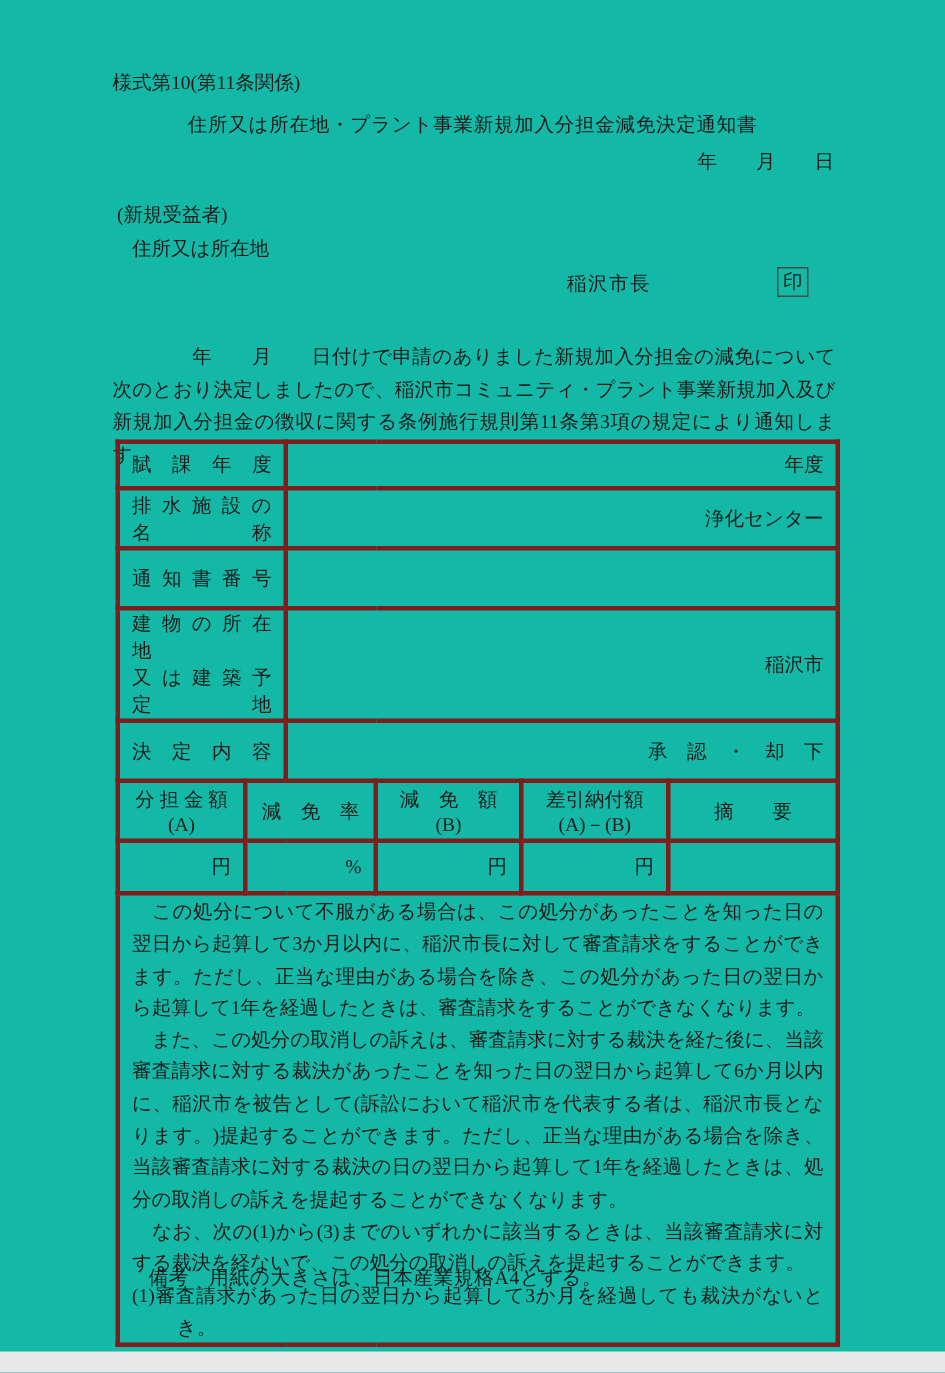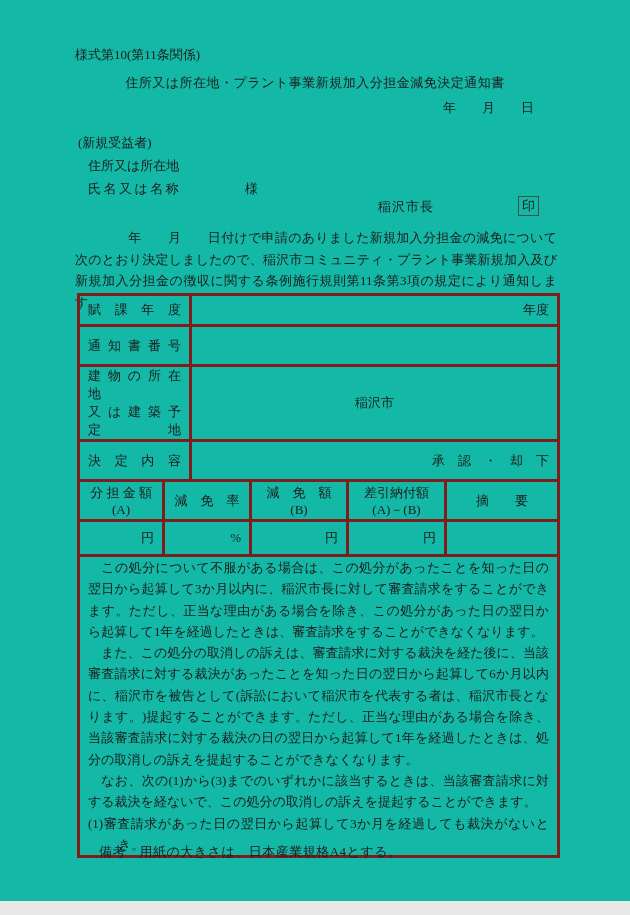--- a/index.html
+++ b/index.html
@@ -13,27 +13,27 @@
     width:630px;height:901px;
     background:#14b8a6;
     margin:0 auto;
     overflow:hidden;
     font-size:13px;
   }
   .abs{position:absolute;}
 
   #form-number{left:75px;top:46px;}
   #doc-title{left:0;top:74px;width:630px;text-align:center;letter-spacing:.5px;}
-  #date-line{left:62px;top:99px;width:480px;text-align:right;padding-right:8px;box-sizing:border-box;}
+  #date-line{left:84px;top:99px;width:480px;text-align:right;padding-right:8px;box-sizing:border-box;}
 
   #recipient{left:78px;top:131px;width:400px;line-height:23px;}
   #recipient .indent{padding-left:10px;}
   #name-line .label{display:inline-block;min-width:157px;letter-spacing:2.5px;}
 
-  #issuer-line{left:75px;top:198px;width:480px;height:22px;}
+  #issuer-line{left:75px;top:180px;width:480px;height:22px;}
   #issuer-title{position:absolute;left:303px;top:0;letter-spacing:1px;}
   #seal-box{
     position:absolute;left:443px;top:-2px;
     border:1px solid #4a4a4a;
     padding:1px 3px 2px 3px;
     line-height:15px;
   }
 
   #body-paragraph{
     left:75px;top:227px;width:482px;
@@ -45,21 +45,21 @@
     border-collapse:collapse;table-layout:fixed;
     font-size:13px;
   }
   table.main td{
     border:3px solid #7f1d1d;
     padding:0 8px;
     overflow:hidden;
   }
   .dist{text-align:justify;text-align-last:justify;}
   td.val-center{text-align:right;padding-right:75px;}
-  td.val-left{text-align:center;}
+  td.val-left{text-align:right;}
   td.top-left{vertical-align:top;padding-top:3px;}
   td.hdr{text-align:center;padding:2px 2px;line-height:17px;}
   td.unit{text-align:right;padding-right:12px;}
   td.appeal{
     vertical-align:top;
     padding:3px 6px 2px 6px;
     line-height:21.3px;
     text-align:justify;
   }
   td.appeal p{margin:0;}
@@ -74,23 +74,20 @@
 
   <div class="abs" id="form-number">様式第10(第11条関係)</div>
 
   <div class="abs" id="doc-title">住所又は所在地・プラント事業新規加入分担金減免決定通知書</div>
 
   <div class="abs" id="date-line">年　　月　　日</div>
 
   <div class="abs" id="recipient">
     <div>(新規受益者)</div>
     <div class="indent">住所又は所在地</div>
-    <div class="indent" id="name-line">
-      <span class="label">氏名又は名称</span><span>様</span>
-    </div>
   </div>
 
   <div class="abs" id="issuer-line">
     <span id="issuer-title">稲沢市長</span>
     <span id="seal-box">印</span>
   </div>
 
   <div class="abs" id="body-paragraph">　　　　年　　月　　日付けで申請のありました新規加入分担金の減免について次のとおり決定しましたので、稲沢市コミュニティ・プラント事業新規加入及び新規加入分担金の徴収に関する条例施行規則第11条第3項の規定により通知します。</div>
 
   <table class="main">
@@ -101,20 +98,26 @@
       <col style="width:97px">
         <col style="width:98px">
         <col style="width:113px">
     </colgroup>
     <tbody>
         <tr style="height:31px">
       <td colspan="2">
             <div class="dist">賦 課 年 度</div>
           </td>
       <td colspan="4" class="val-center">年度</td>
+    </tr>
+    <tr style="height:40px">
+      <td colspan="2">
+            <div class="dist">排 水 施 設 の 名 称</div>
+          </td>
+      <td colspan="4" class="val-center">浄化センター</td>
     </tr>
     <tr style="height:40px">
       <td colspan="2">
             <div class="dist">通 知 書 番 号</div>
           </td>
       <td colspan="4" class="val-center"></td>
     </tr>
     <tr style="height:43px">
       <td colspan="2">
         <div class="dist">建 物 の 所 在 地</div>

